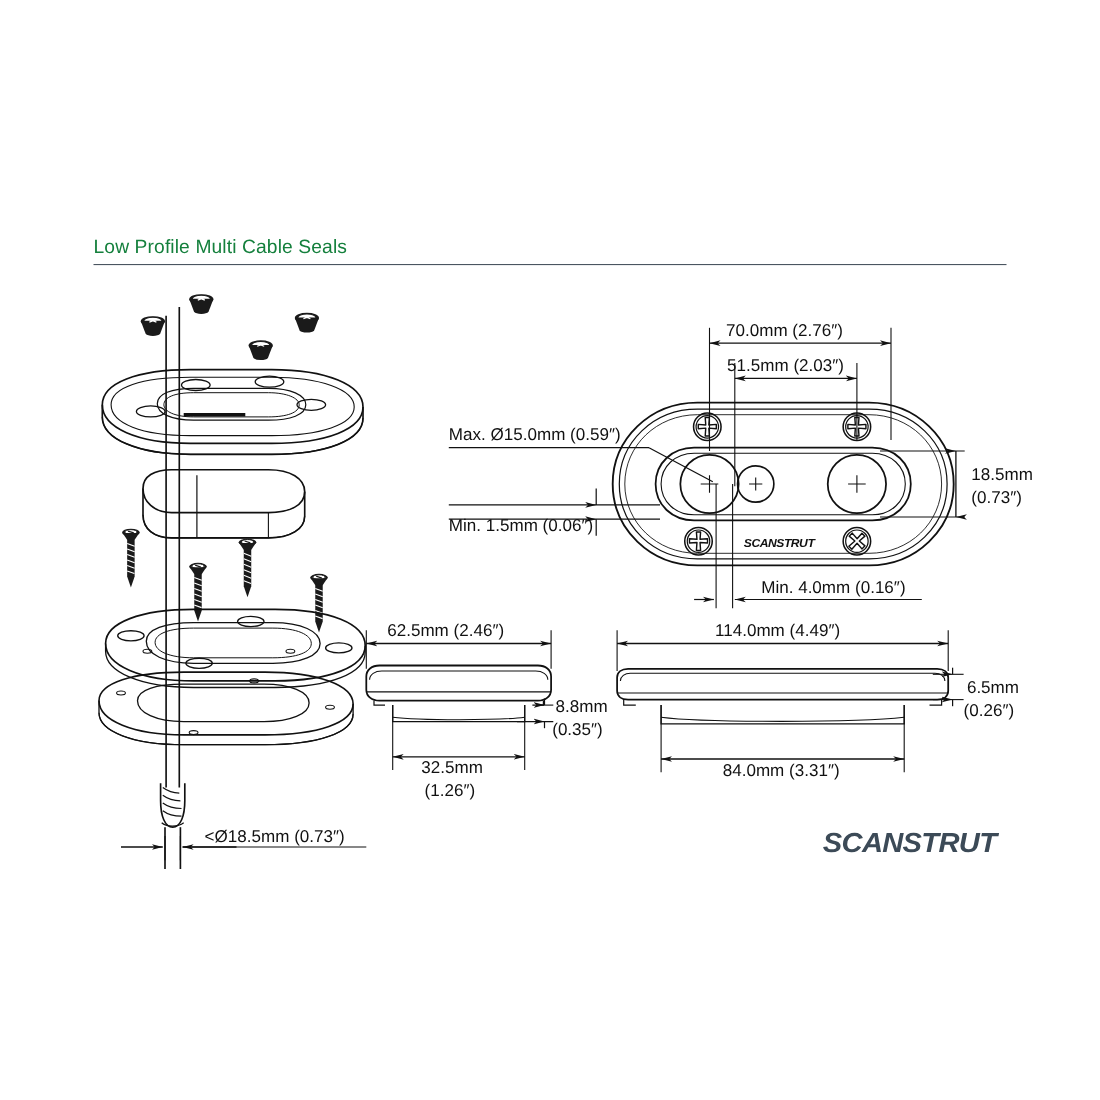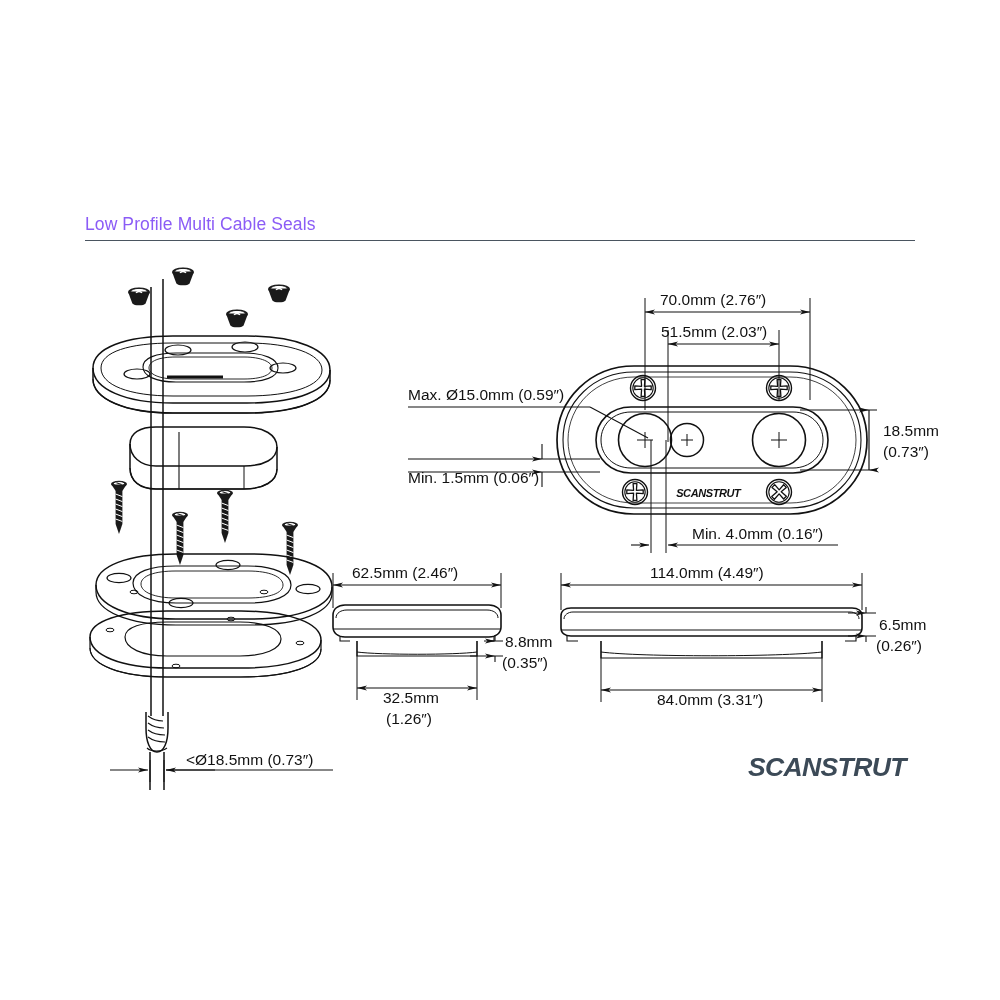--- a/index.html
+++ b/index.html
@@ -18,21 +18,21 @@
     position: absolute;
     left: 0; top: 0;
     width: 1000px;
     height: 1000px;
   }
   .title-text {
     position: absolute;
     left: 85px;
     top: 214px;
     font-size: 17.5px;
-    color: #8b5cf6;
+    color: #15803d;
     letter-spacing: 0.1px;
     white-space: nowrap;
   }
   .title-rule {
     position: absolute;
     left: 85px;
     top: 240px;
     width: 830px;
     height: 1px;
     background: #4a5560;

